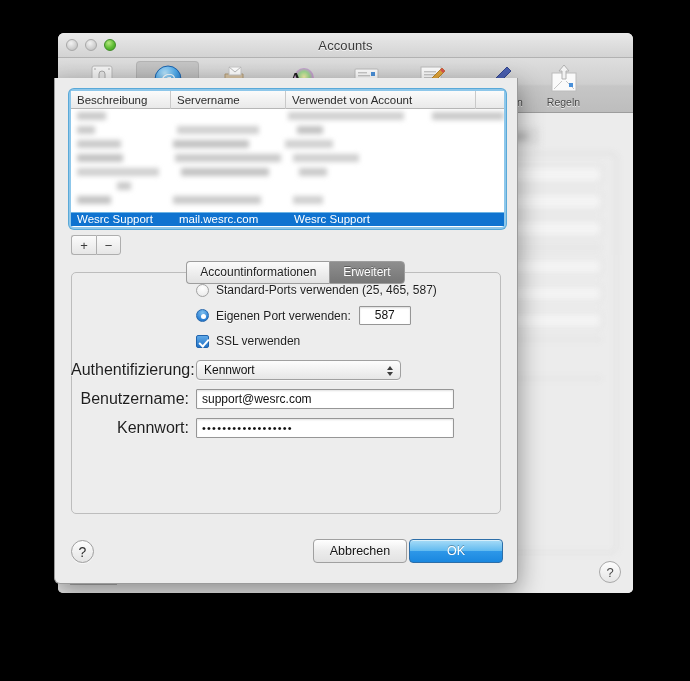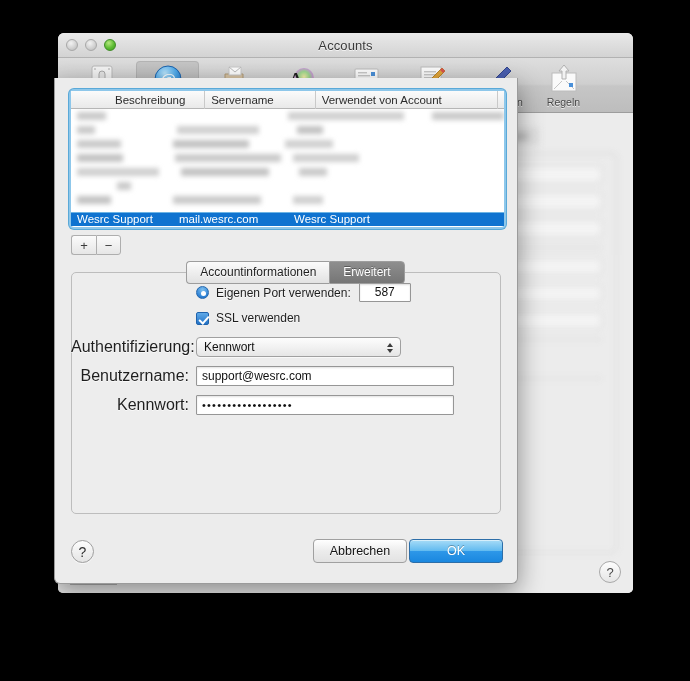--- a/index.html
+++ b/index.html
@@ -107,21 +107,21 @@
 
   
   .tbl-wrap {
     position: absolute; left: 16px; top: 13px; width: 433px; height: 136px;
     background: #fff; border-radius: 3px;
     box-shadow: 0 0 0 2px #8ec7ea, 0 0 0 3px #5aa9d8;
   }
   .tbl-head {
     display: flex; height: 18px; align-items: center;
     background: linear-gradient(to bottom,#fbfbfb,#e9e9e9);
-    border-bottom: 1px solid #b6b6b6; font-size: 11.5px; color: #2b2b2b; padding-left: 38px;
+    border-bottom: 1px solid #b6b6b6; font-size: 11.5px; color: #2b2b2b;
   }
   .th { padding-left: 6px; border-right: 1px solid #c9c9c9; height: 18px; line-height:18px; white-space: nowrap; overflow:hidden;}
   .th.c1 { width: 100px; } .th.c2 { width: 115px; } .th.c3 { width: 190px; } .th.c4 { flex: 1; border-right: none; }
   .tbl-body { position: relative; height: 117px; overflow: hidden; }
   .blur-rows { filter: blur(2.6px); }
   .brow { display: flex; height: 14px; align-items: center; }
   .bcell { height: 8px; margin-left: 6px; background: #c9c9c9; border-radius: 1px; }
   .bcell.b2 { background: #c2c2c2; } .bcell.b3 { background: #cfcfcf; }
   .sel-row {
     position: absolute; left: 0; right: 0; bottom: 0; height: 14px;
@@ -540,20 +540,25 @@
     </div>
 
     <div class="tabbar">
       <div class="tab inactive">Accountinformationen</div>
       <div class="tab active">Erweitert</div>
     </div>
     <div class="tab-panel"></div>
 
     <div class="form">
 
+      <div class="frow">
+        <div class="flabel"></div>
+        <div class="radio"></div>
+        <span class="rlabel">Standard-Ports verwenden (25, 465, 587)</span>
+      </div>
 
       <div class="frow">
         <div class="flabel"></div>
         <div class="radio on"></div>
         <span class="rlabel">Eigenen Port verwenden:</span>
         <div class="port-input">587</div>
       </div>
 
       <div class="frow" style="margin-bottom:12px">
         <div class="flabel"></div>

